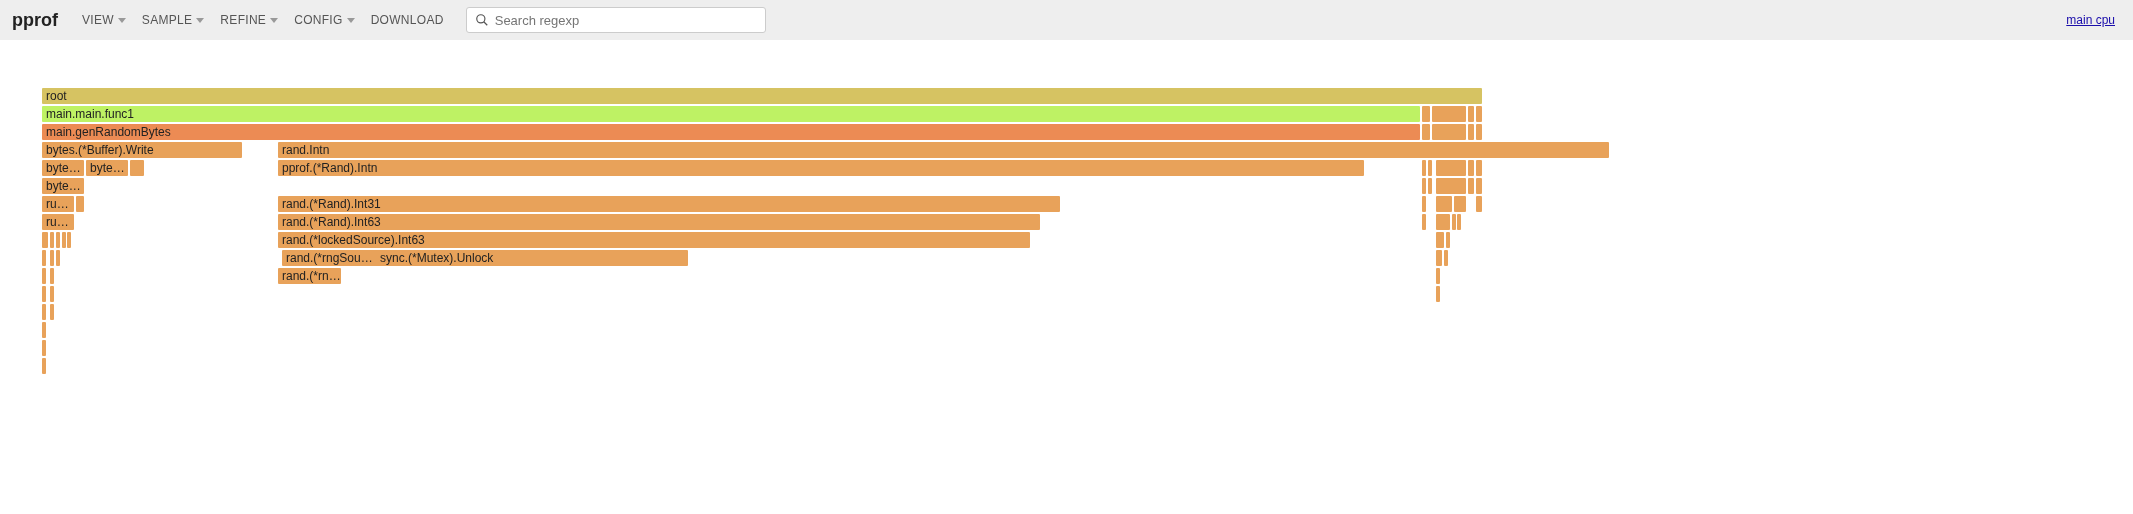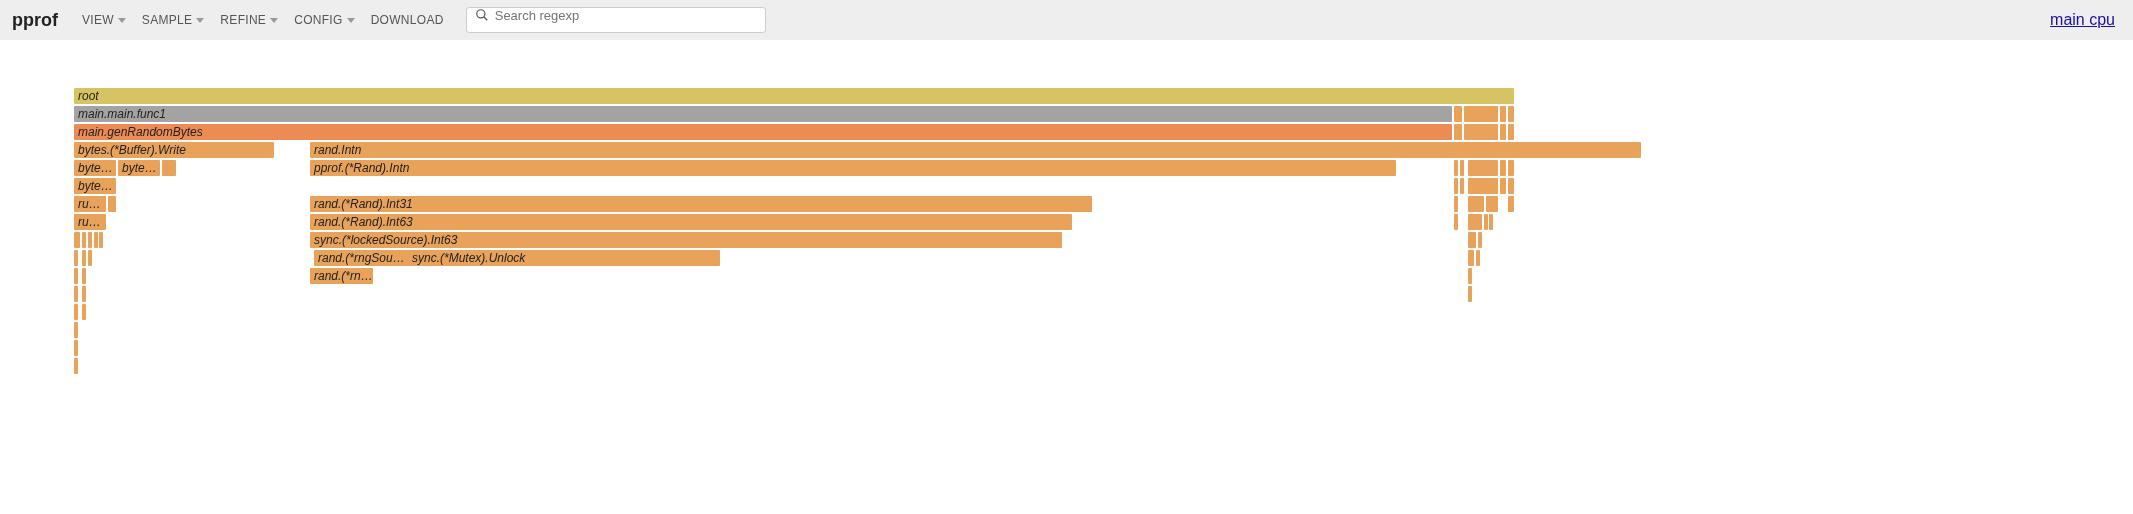--- a/index.html
+++ b/index.html
@@ -15,30 +15,30 @@
   }
   .brand { font-weight: 800; font-size: 18px; color: #222; margin-right: 10px; }
   .menu-item {
     display: flex; align-items: center; gap: 4px;
     color: #555; font-size: 12px; padding: 6px 8px; cursor: pointer;
     letter-spacing: 0.3px;
   }
   .caret { width: 0; height: 0; border-left: 4px solid transparent; border-right: 4px solid transparent; border-top: 5px solid #999; }
   .search-wrap {
     margin-left: 8px;
-    display: flex; align-items: flex-start;
+    display: flex; align-items: center;
     background: #fff; border: 1px solid #ccc; border-radius: 3px;
     height: 26px; width: 300px; padding: 0 8px;
   }
   .search-wrap svg { flex: none; }
   .search-input { border: none; outline: none; width: 100%; font-size: 13px; padding-left: 6px; color: #333; }
   .spacer { flex: 1; }
-  .profile-link { color: #1a0dab; font-size: 16px; text-decoration: underline; margin-right: 6px; cursor: pointer; }
+  .profile-link { color: #1a0dab; font-size: 12px; text-decoration: underline; margin-right: 6px; cursor: pointer; }
 
-  .stage { position: relative; margin-top: 48px; margin-left: 74px; width: 1440px; font-style: italic; }
+  .stage { position: relative; margin-top: 48px; margin-left: 42px; width: 1440px; }
   .bar {
     position: absolute; height: 16px; line-height: 16px;
     font-size: 12px; color: #222; padding-left: 4px;
     white-space: nowrap; overflow: hidden; text-overflow: ellipsis;
     border-radius: 1px;
     cursor: pointer;
   }
 </style>
 </head>
 <body>
@@ -72,21 +72,21 @@
         <line x1="21" y1="21" x2="15" y2="15"></line>
       </svg>
     <input class="search-input" type="text" placeholder="Search regexp" style="">
   </div>
   <div class="spacer"></div>
   <a class="profile-link">main cpu</a>
 </div>
 
 <div class="stage" id="stage" style="height: 288px;">
     <div class="bar" title="root" style="left: 0px; top: 0px; width: 1440px; background: rgb(214, 195, 98);">root</div>
-    <div class="bar" title="main.main.func1" style="left: 0px; top: 18px; width: 1378px; background: #a3a3a3;">main.main.func1</div>
+    <div class="bar" title="main.main.func1" style="left: 0px; top: 18px; width: 1378px; background: #bef264;">main.main.func1</div>
     <div class="bar" title="" style="left: 1380px; top: 18px; width: 8px; background: rgb(232, 162, 90);"></div>
     <div class="bar" title="" style="left: 1390px; top: 18px; width: 34px; background: rgb(232, 162, 90);"></div>
     <div class="bar" title="" style="left: 1426px; top: 18px; width: 6px; background: rgb(232, 162, 90);"></div>
     <div class="bar" title="" style="left: 1434px; top: 18px; width: 6px; background: rgb(232, 162, 90);"></div>
     <div class="bar" title="main.genRandomBytes" style="left: 0px; top: 36px; width: 1378px; background: rgb(236, 139, 84);">main.genRandomBytes</div>
     <div class="bar" title="" style="left: 1380px; top: 36px; width: 8px; background: rgb(232, 162, 90);"></div>
     <div class="bar" title="" style="left: 1390px; top: 36px; width: 34px; background: rgb(232, 162, 90);"></div>
     <div class="bar" title="" style="left: 1426px; top: 36px; width: 6px; background: rgb(232, 162, 90);"></div>
     <div class="bar" title="" style="left: 1434px; top: 36px; width: 6px; background: rgb(232, 162, 90);"></div>
     <div class="bar" title="bytes.(*Buffer).Write" style="left: 0px; top: 54px; width: 200px; background: rgb(232, 162, 90);">bytes.(*Buffer).Write</div>
@@ -122,21 +122,21 @@
     <div class="bar" title="rand.(*Rand).Int63" style="left: 236px; top: 126px; width: 762px; background: rgb(232, 162, 90);">rand.(*Rand).Int63</div>
     <div class="bar" title="" style="left: 1380px; top: 126px; width: 3px; background: rgb(232, 162, 90);"></div>
     <div class="bar" title="" style="left: 1394px; top: 126px; width: 14px; background: rgb(232, 162, 90);"></div>
     <div class="bar" title="" style="left: 1410px; top: 126px; width: 3px; background: rgb(232, 162, 90);"></div>
     <div class="bar" title="" style="left: 1415px; top: 126px; width: 3px; background: rgb(232, 162, 90);"></div>
     <div class="bar" title="" style="left: 0px; top: 144px; width: 6px; background: rgb(232, 162, 90);"></div>
     <div class="bar" title="" style="left: 8px; top: 144px; width: 4px; background: rgb(232, 162, 90);"></div>
     <div class="bar" title="" style="left: 14px; top: 144px; width: 4px; background: rgb(232, 162, 90);"></div>
     <div class="bar" title="" style="left: 20px; top: 144px; width: 3px; background: rgb(232, 162, 90);"></div>
     <div class="bar" title="" style="left: 25px; top: 144px; width: 3px; background: rgb(232, 162, 90);"></div>
-    <div class="bar" title="rand.(*lockedSource).Int63" style="left: 236px; top: 144px; width: 752px; background: rgb(232, 162, 90);">sync.(*lockedSource).Int63</div>
+    <div class="bar" title="rand.(*lockedSource).Int63" style="left: 236px; top: 144px; width: 752px; background: rgb(232, 162, 90);">rand.(*lockedSource).Int63</div>
     <div class="bar" title="" style="left: 1394px; top: 144px; width: 8px; background: rgb(232, 162, 90);"></div>
     <div class="bar" title="" style="left: 1404px; top: 144px; width: 3px; background: rgb(232, 162, 90);"></div>
     <div class="bar" title="" style="left: 0px; top: 162px; width: 4px; background: rgb(232, 162, 90);"></div>
     <div class="bar" title="" style="left: 8px; top: 162px; width: 3px; background: rgb(232, 162, 90);"></div>
     <div class="bar" title="" style="left: 14px; top: 162px; width: 3px; background: rgb(232, 162, 90);"></div>
     <div class="bar" title="rand.(*rngSou…" style="left: 240px; top: 162px; width: 96px; background: rgb(232, 162, 90);">rand.(*rngSou…</div>
     <div class="bar" title="sync.(*Mutex).Unlock" style="left: 334px; top: 162px; width: 312px; background: rgb(232, 162, 90);">sync.(*Mutex).Unlock</div>
     <div class="bar" title="" style="left: 1394px; top: 162px; width: 6px; background: rgb(232, 162, 90);"></div>
     <div class="bar" title="" style="left: 1402px; top: 162px; width: 3px; background: rgb(232, 162, 90);"></div>
     <div class="bar" title="" style="left: 0px; top: 180px; width: 3px; background: rgb(232, 162, 90);"></div>

